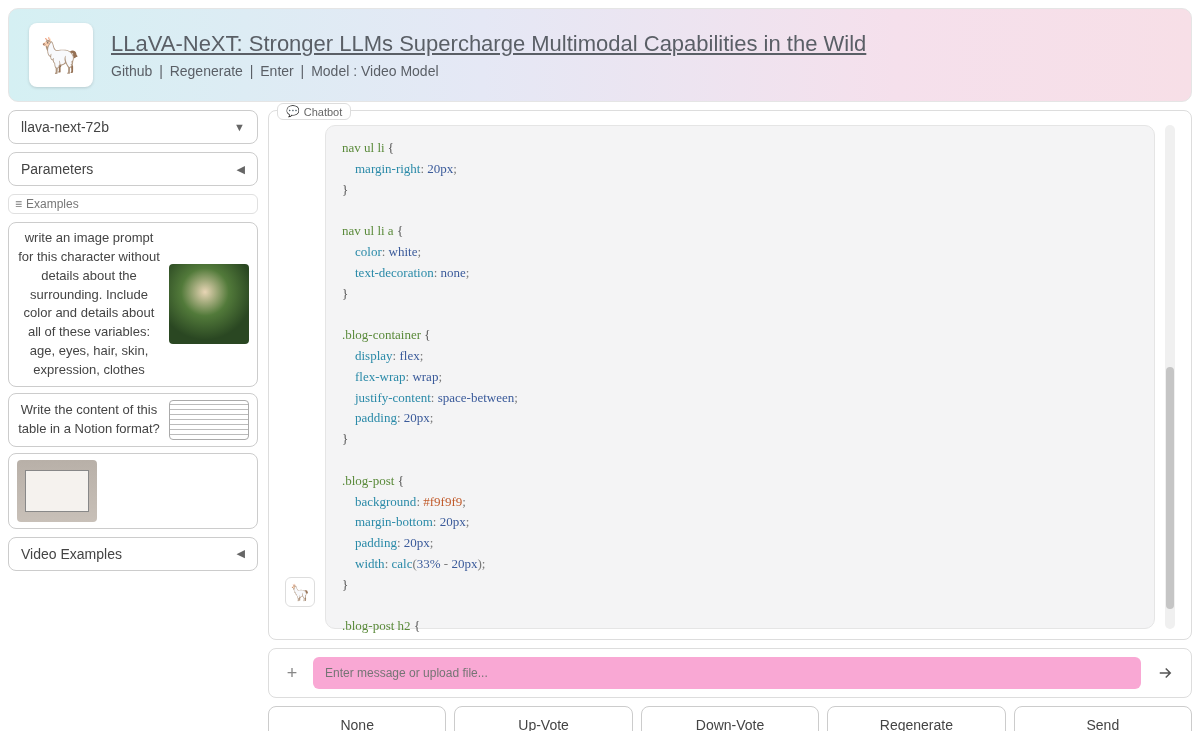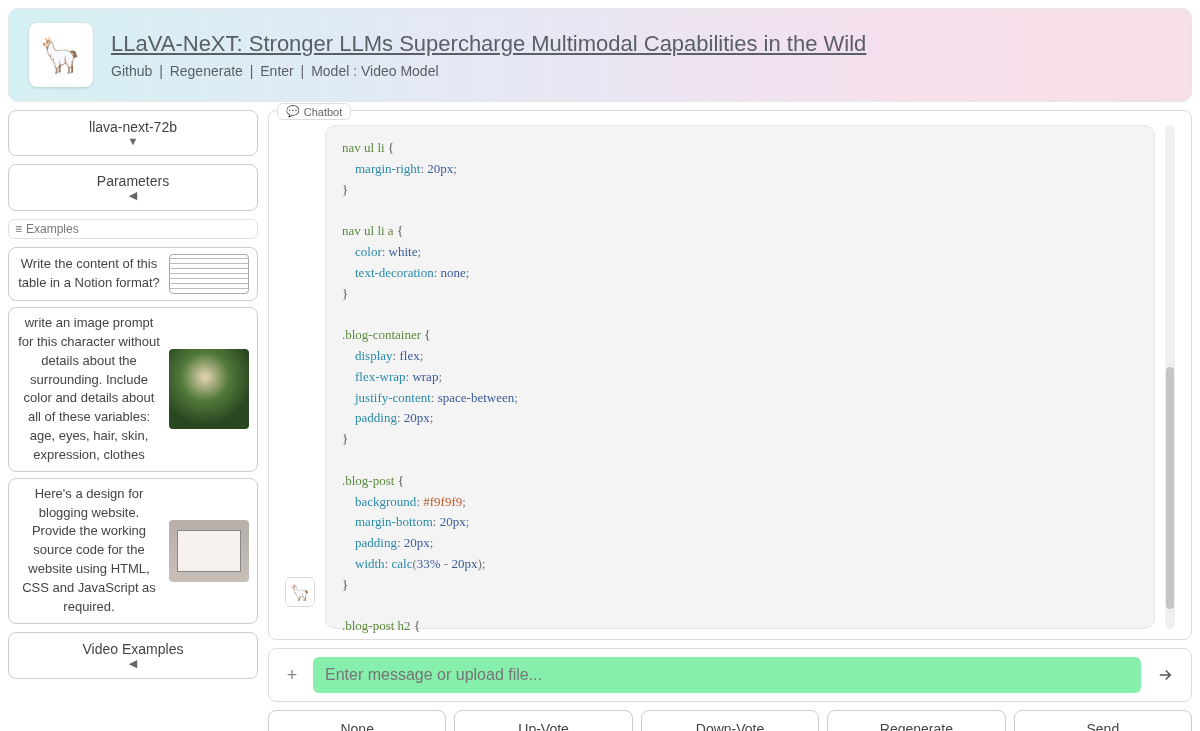--- a/index.html
+++ b/index.html
@@ -5,21 +5,21 @@
 * { box-sizing: border-box; margin: 0; padding: 0; }
 body { font-family: -apple-system, BlinkMacSystemFont, "Segoe UI", sans-serif; background: #fff; color: #333; font-size: 14px; }
 .header { margin: 8px; padding: 14px 20px; border-radius: 10px; background: linear-gradient(90deg, #d5f0f3 0%, #e5e8f5 40%, #f5e0ec 75%, #f7dfe7 100%); border: 1px solid #e5e5e5; display:flex; align-items:center; gap:18px;}
 .logo-box { width: 64px; height: 64px; border-radius:8px; background:#fff; display:flex; align-items:center; justify-content:center; font-size:34px; box-shadow:0 1px 3px rgba(0,0,0,.15);}
 .header-title { font-size: 22px; font-weight:500; color:#5a5f66; text-decoration: underline; }
 .header-links { margin-top:6px; font-size:14px; color:#5a5f66;}
 .header-links span { cursor:pointer;}
 .header-links .sep { text-decoration:none; margin:0 3px;}
 .main { display:flex; gap:10px; padding:0 8px 8px 8px; }
 .sidebar { width: 250px; flex-shrink:0; display:flex; flex-direction:column; gap:8px;}
-.panel-box { border:1px solid #ccc; border-radius:8px; padding:8px 12px; background:#fff; display:flex; align-items:center; justify-content:space-between; font-size:14px; color:#444; cursor:pointer;flex-direction:column;}
+.panel-box { border:1px solid #ccc; border-radius:8px; padding:8px 12px; background:#fff; display:flex; align-items:center; justify-content:space-between; font-size:14px; color:#444; cursor:pointer;}
 .panel-box .arrow { font-size:11px; color:#666;}
 .examples-hdr { font-size:12px; color:#777; padding:2px 6px; display:flex; align-items:center; gap:4px; border:1px solid #e0e0e0; border-radius:6px;}
 .example-item { border:1px solid #ccc; border-radius:8px; padding:6px 8px; display:flex; gap:8px; align-items:center; cursor:pointer;}
 .example-item .txt { flex:1; font-size:13px; color:#444; text-align:center; line-height:1.45;}
 .example-item .thumb { width:80px; height:80px; border-radius:4px; flex-shrink:0; background:#ddd;}
 .thumb.portrait { background: radial-gradient(circle at 45% 35%, #e8d5b5 0%, #527a3a 35%, #2a4722 70%);}
 .thumb.table { height:40px; background: repeating-linear-gradient(0deg,#fff 0 4px,#bbb 4px 5px), repeating-linear-gradient(90deg,transparent 0 10px,#bbb 10px 11px); border:1px solid #aaa;}
 .thumb.cat { background: radial-gradient(circle at 50% 55%, #c89868 0%, #a87848 40%, #8b6a4a 55%, #e8e3dd 70%);}
 .thumb.sketch { height:62px; background: linear-gradient(#b8b0a8,#c8c0b8); position:relative;}
 .thumb.sketch::after{content:"";position:absolute;inset:10px 8px;background:#f5f2ee;border:1px solid #888;}
@@ -28,21 +28,21 @@
 .chatbot-label { position:absolute; top:-8px; left:8px; background:#fff; border:1px solid #ddd; border-radius:6px; padding:1px 8px; font-size:11px; color:#666; display:flex; align-items:center; gap:4px;}
 .chatbot-body { flex:1; overflow-y:auto; padding:14px 16px 10px 16px; display:flex; gap:10px;}
 .avatar { width:30px; height:30px; border-radius:6px; background:#fff; border:1px solid #ddd; flex-shrink:0; align-self:flex-end; margin-bottom:22px; display:flex; align-items:center; justify-content:center; font-size:16px;}
 .msg-bubble { flex:1; background:#f4f4f5; border:1px solid #e5e5e5; border-radius:10px; padding:12px 16px; font-size:14px; color:#444; min-width:0;}
 .code-block { font-family: Liberation Serif, serif; font-size:13px; line-height:1.6; white-space:pre; color:#333; overflow-x:auto; margin-bottom:14px;}
 .sel { color:#5a8a3a;} .brace{color:#555;} .prop{color:#2a8aa8;} .punc{color:#777;} .val-num{color:#3a5a9a;} .val-str{color:#c05a2a;} .val-kw{color:#3a5a9a;} .fn{color:#2a8aa8;}
 .scrollbar { width:10px; background:#f0f0f0; border-radius:5px; flex-shrink:0; position:relative;}
 .scrollbar .thumb-sb { position:absolute; left:1px; right:1px; top:48%; height:48%; background:#c5c5c5; border-radius:4px;}
 .input-row { display:flex; gap:10px; align-items:center; border:1px solid #ddd; border-radius:8px; padding:8px 12px;}
 .plus-btn { width:22px; height:22px; border:none; background:none; color:#888; font-size:18px; cursor:pointer;}
-.msg-input { flex:1; border:none; background:#86efac; border-radius:6px; padding:9px 12px; font-size:16px; color:#666; outline:none;}
+.msg-input { flex:1; border:none; background:#f9a8d4; border-radius:6px; padding:9px 12px; font-size:12px; color:#666; outline:none;}
 .send-icon { width:28px; display:flex; align-items:center; justify-content:center; color:#555; cursor:pointer;}
 .btn-row { display:flex; gap:8px;}
 .action-btn { flex:1; border:1px solid #ccc; border-radius:8px; background:#fff; padding:10px 8px; font-size:14px; color:#444; cursor:pointer;}
 </style>
 </head>
 <body>
 
 <div class="header">
   <div class="logo-box">🦙</div>
   <div>
@@ -60,29 +60,28 @@
     <div class="panel-box">
       <span>Parameters</span>
       <span class="arrow">◀</span>
     </div>
     <div class="examples-hdr">
       <span>≡</span>
       <span>Examples</span>
     </div>
     <div id="examples-list" style="display: flex; flex-direction: column; gap: 6px;">
         <div class="example-item">
+          <div class="txt">write an image prompt for this character without details about the surrounding. Include color and details about all of these variables: age, eyes, hair, skin, expression, clothes</div>
+          <div class="thumb portrait"></div>
+        </div>
+        <div class="example-item">
           <div class="txt">Write the content of this table in a Notion format?</div>
           <div class="thumb table"></div>
         </div>
         <div class="example-item">
-          <div class="txt">write an image prompt for this character without details about the surrounding. Include color and details about all of these variables: age, eyes, hair, skin, expression, clothes</div>
-          <div class="thumb portrait"></div>
-        </div>
-        <div class="example-item">
-          <div class="txt">Here's a design for blogging website. Provide the working source code for the website using HTML, CSS and JavaScript as required.</div>
           <div class="thumb sketch"></div>
         </div>
       </div>
     <div class="panel-box">
       <span>Video Examples</span>
       <span class="arrow">◀</span>
     </div>
   </div>
 
   <div class="chat-col">

